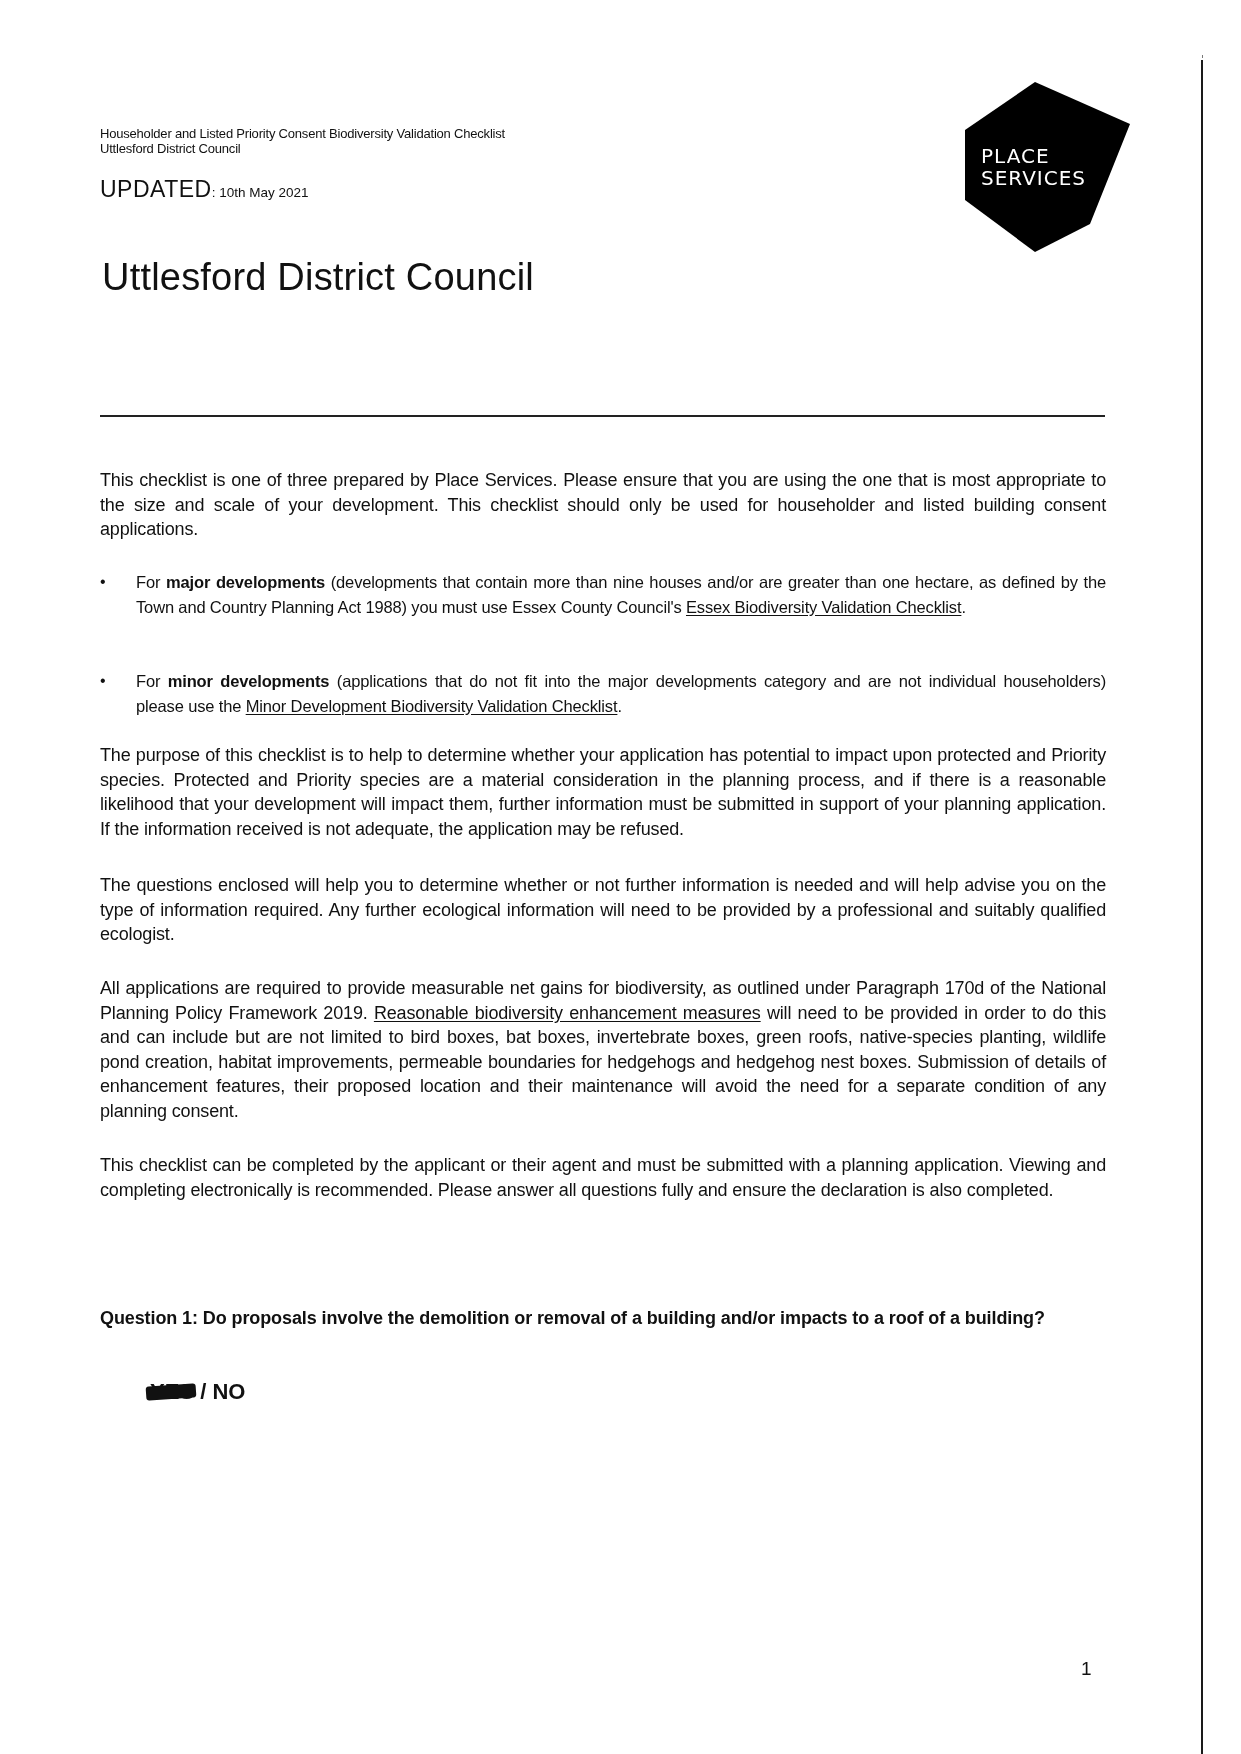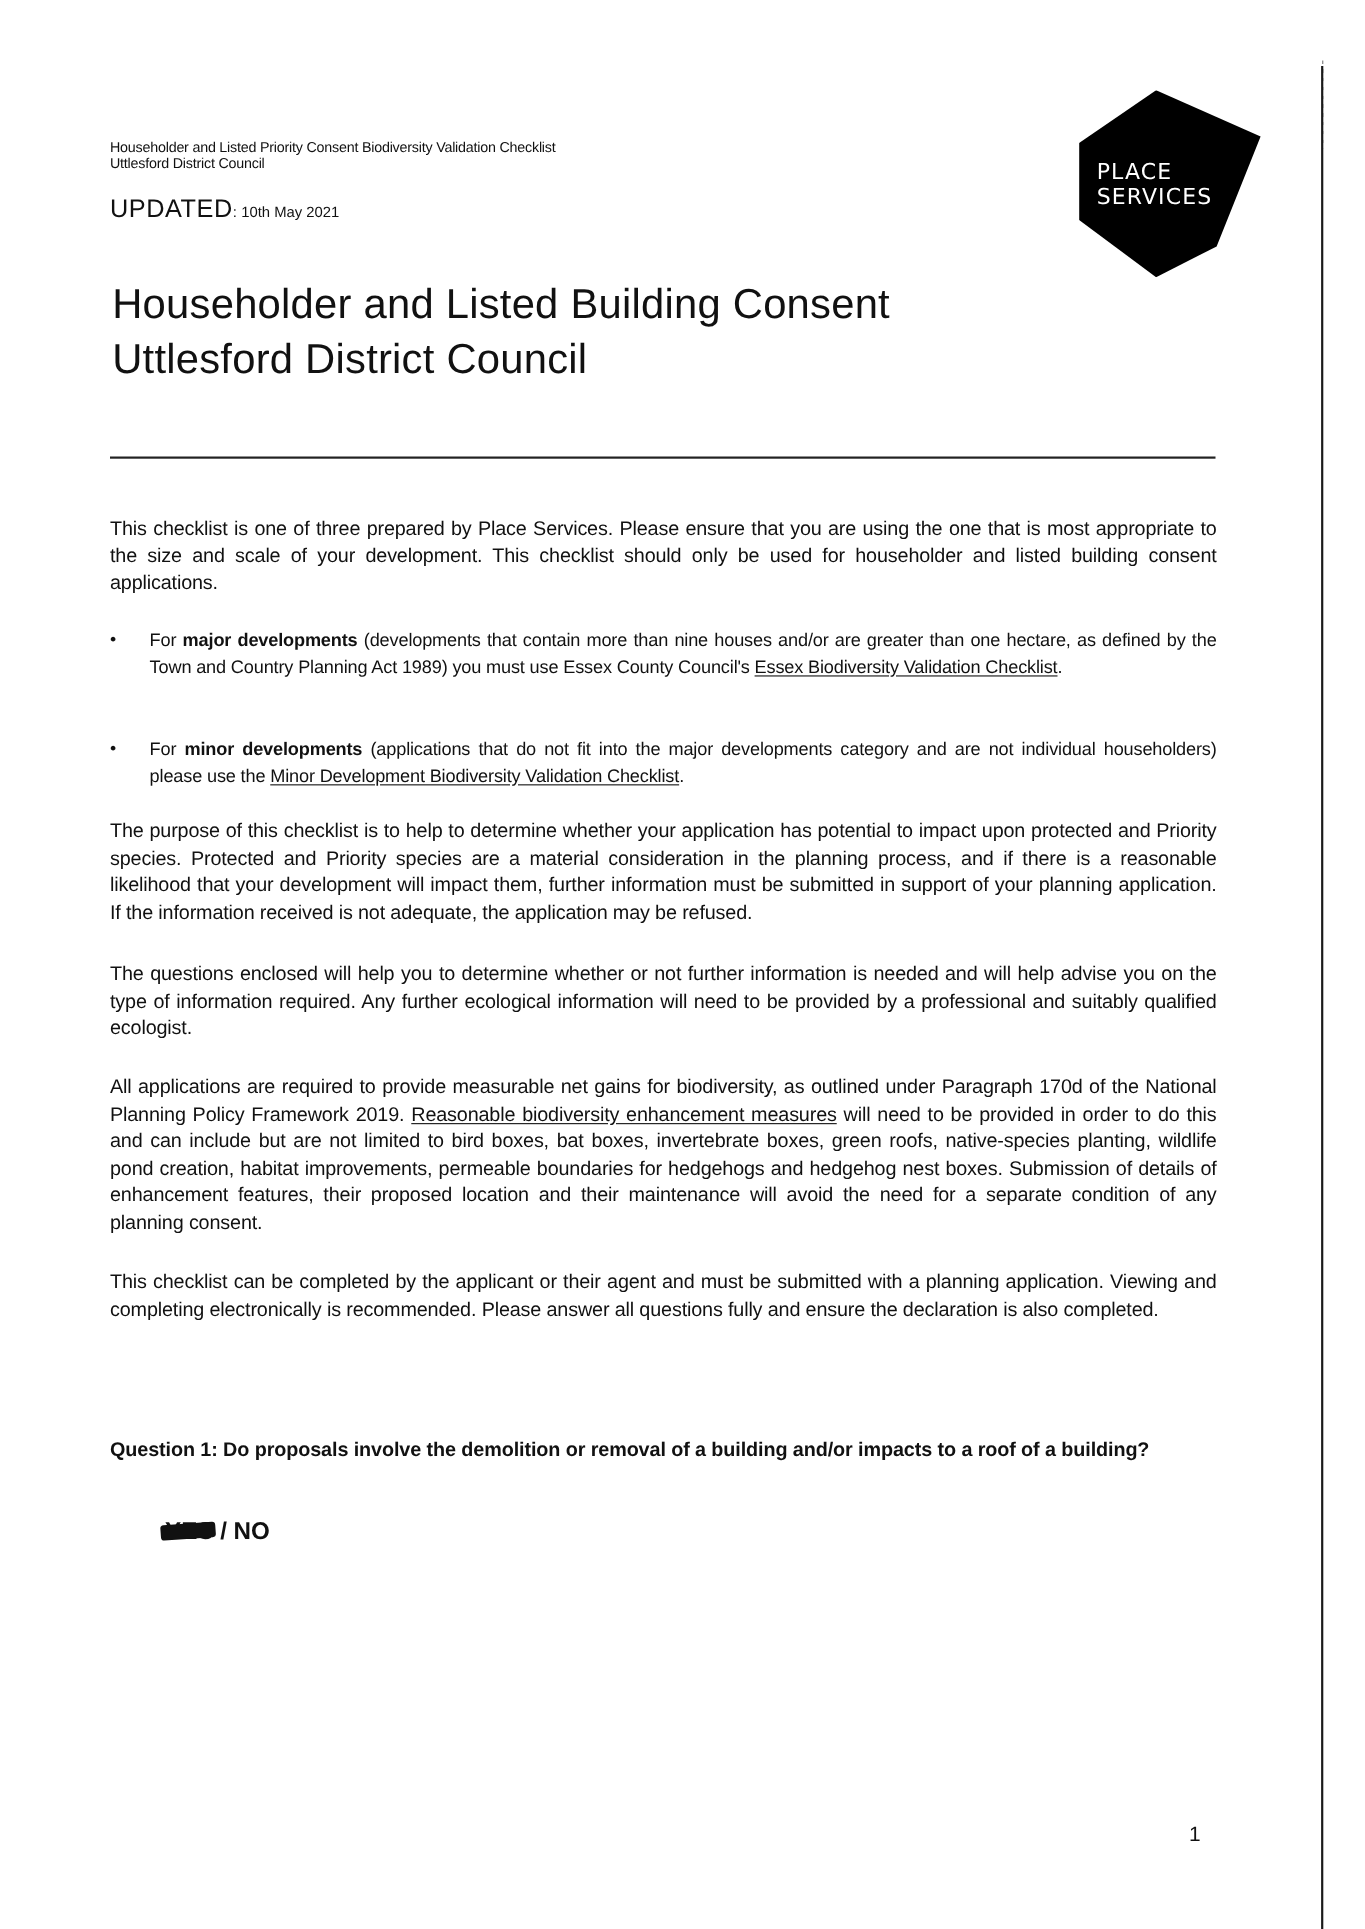--- a/index.html
+++ b/index.html
@@ -48,21 +48,20 @@
     .header-meta .updated .date {
       font-size: 13.5px;
       letter-spacing: 0;
     }
     .logo {
       position: absolute;
       left: 965px;
       top: 82px;
       width: 170px;
       height: 170px;
-      margin-left: 16px;
     }
     .logo svg { position: absolute; left: 0; top: 0; }
     .logo .logo-text {
       position: absolute;
       left: 16px;
       top: 63px;
       color: #ffffff;
       font-family: "DejaVu Sans", sans-serif;
       font-size: 20px;
       line-height: 22px;
@@ -179,31 +178,30 @@
   <svg width="170" height="170" viewBox="0 0 170 170">
     <polygon points="70,0 165,42 125,142 70,170 0,118 0,48" fill="#000000"></polygon>
   </svg>
   <div class="logo-text">
     <div>PLACE</div>
     <div>SERVICES</div>
   </div>
 </div>
 
 <h1 class="main-title">
-  <div>Householder and Listed Building Consent</div>
   <div>Uttlesford District Council</div>
 </h1>
 
 <div class="title-rule"></div>
 
 <p class="body-text" style="top:468px;">This checklist is one of three prepared by Place Services. Please ensure that you are using the one that is most appropriate to the size and scale of your development. This checklist should only be used for householder and listed building consent applications.</p>
 
 <div class="bullet" style="top:570px;">
   <span class="dot">•</span>
-  <div class="btext"><span>For </span><b>major developments</b><span> (developments that contain more than nine houses and/or are greater than one hectare, as defined by the Town and Country Planning Act 1989) you must use Essex County Council's </span><span class="link">Essex Biodiversity Validation Checklist</span><span>.</span></div>
+  <div class="btext"><span>For </span><b>major developments</b><span> (developments that contain more than nine houses and/or are greater than one hectare, as defined by the Town and Country Planning Act 1988) you must use Essex County Council's </span><span class="link">Essex Biodiversity Validation Checklist</span><span>.</span></div>
 </div>
 
 <div class="bullet" style="top:669px;">
   <span class="dot">•</span>
   <div class="btext"><span>For </span><b>minor developments</b><span> (applications that do not fit into the major developments category and are not individual householders) please use the </span><span class="link">Minor Development Biodiversity Validation Checklist</span><span>.</span></div>
 </div>
 
 <p class="body-text" style="top:743px;">The purpose of this checklist is to help to determine whether your application has potential to impact upon protected and Priority species. Protected and Priority species are a material consideration in the planning process, and if there is a reasonable likelihood that your development will impact them, further information must be submitted in support of your planning application. If the information received is not adequate, the application may be refused.</p>
 
 <p class="body-text" style="top:873px;">The questions enclosed will help you to determine whether or not further information is needed and will help advise you on the type of information required. Any further ecological information will need to be provided by a professional and suitably qualified ecologist.</p>

